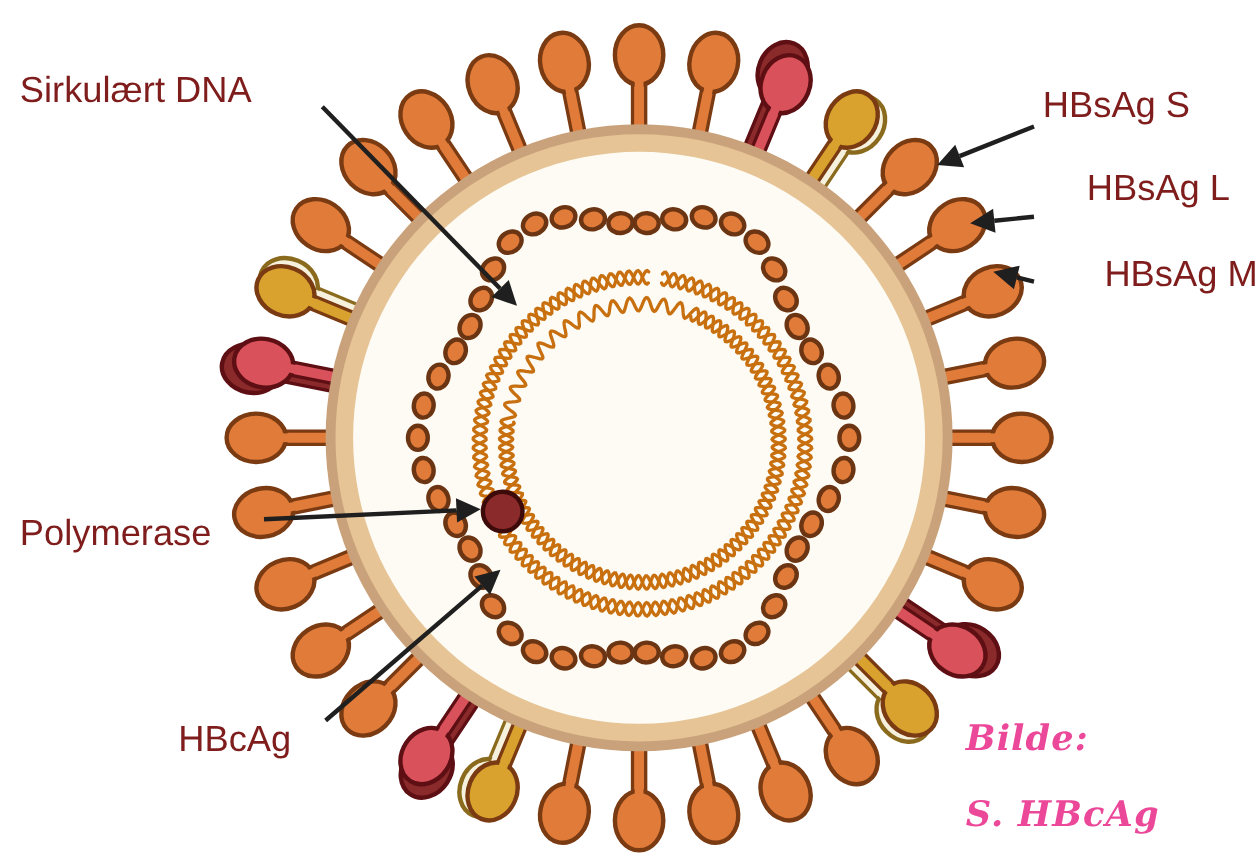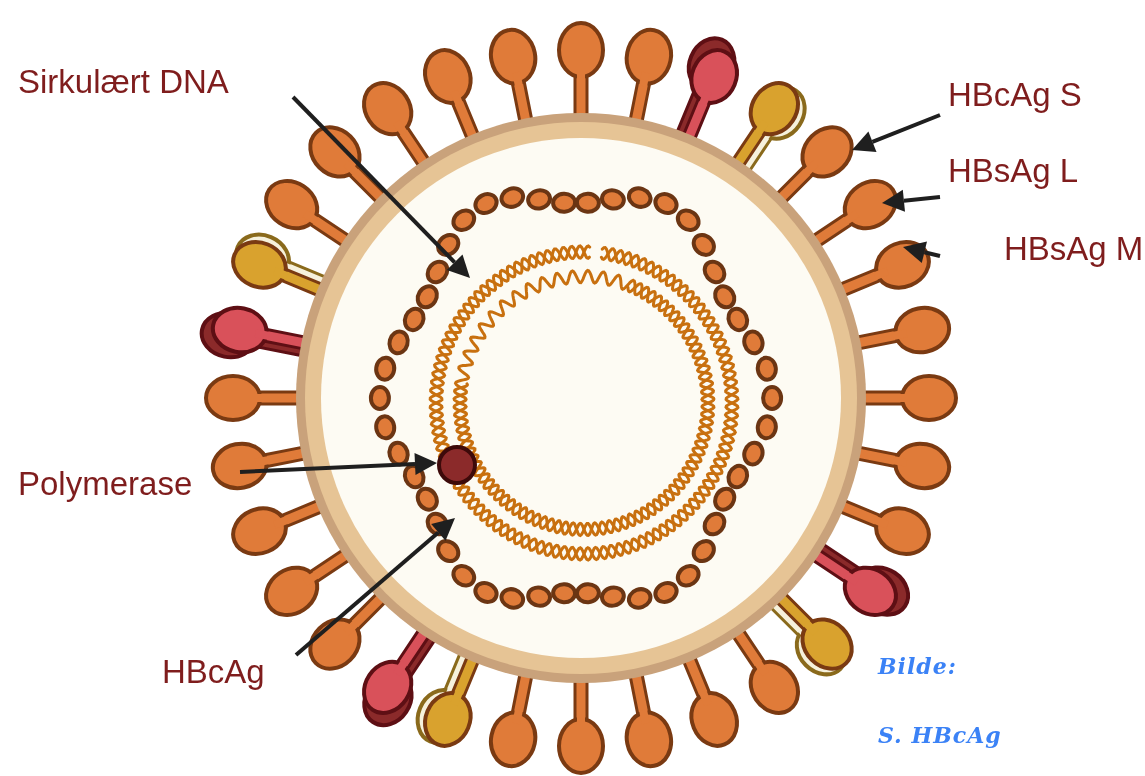--- a/index.html
+++ b/index.html
@@ -1,19 +1,19 @@
 <!DOCTYPE html>
 <html><head>
 <meta charset="utf-8">
 <style>
   html, body { margin: 0; padding: 0; background: #ffffff; }
   body { width: 1145px; height: 776px; position: relative; overflow: hidden; font-family: "Liberation Sans", "DejaVu Sans", sans-serif; }
   #diagram { position: absolute; left: 0; top: 0; width: 1145px; height: 776px; }
   .lbl { position: absolute; font-size: 33px; color: #7f1d1d; white-space: nowrap; line-height: 1; font-family: "Liberation Sans", sans-serif; }
-  .credit { position: absolute; font-family: "DejaVu Serif", serif; font-style: italic; font-weight: bold; font-size: 22px; color: #3b82f6; white-space: nowrap; line-height: 1; letter-spacing: 1px; }
+  .credit { position: absolute; font-family: "DejaVu Serif", serif; font-style: italic; font-weight: bold; font-size: 32px; color: #ec4899; white-space: nowrap; line-height: 1; letter-spacing: 1px; }
 </style>
 </head>
 <body>
 
 <svg id="diagram" viewBox="0 0 1145 776" xmlns="http://www.w3.org/2000/svg">
   <g id="spikes">
       <g transform="translate(581,398) rotate(-90)">
         <g transform="translate(0,0)">
           <rect x="270" y="-6" width="62" height="12" rx="3" fill="#e07b39" stroke="#7a3a12" stroke-width="3"></rect>
           <ellipse cx="348" cy="0" rx="27" ry="22" fill="#e07b39" stroke="#7a3a12" stroke-width="4"></ellipse>
@@ -360,17 +360,17 @@
       <g>
         <line x1="940" y1="256" x2="924.4" y2="252.2" stroke="#1f1f1f" stroke-width="4"></line>
         <polygon points="903,247 927.0,241.5 921.8,262.9" fill="#1f1f1f"></polygon>
       </g>
     </g>
 </svg>
 
 <div class="lbl" style="left:18px; top:65px;">Sirkulært DNA</div>
 <div class="lbl" style="left:18px; top:451px;margin-top:16px;">Polymerase</div>
 <div class="lbl" style="left:162px; top:655px;text-align:center;">HBcAg</div>
-<div class="lbl" style="left:948px; top:78px;">HBcAg S</div>
-<div class="lbl" style="left:948px; top:154px;">HBsAg L</div>
+<div class="lbl" style="left:948px; top:78px;">HBsAg S</div>
+<div class="lbl" style="left:988px; top:154px;">HBsAg L</div>
 <div class="lbl" style="left:1004px; top:232px;">HBsAg M</div>
 <div class="credit" style="left:878px; top:655px;">Bilde:</div>
 <div class="credit" style="left:878px; top:724px;">S. HBcAg</div>
 
 </body></html>

